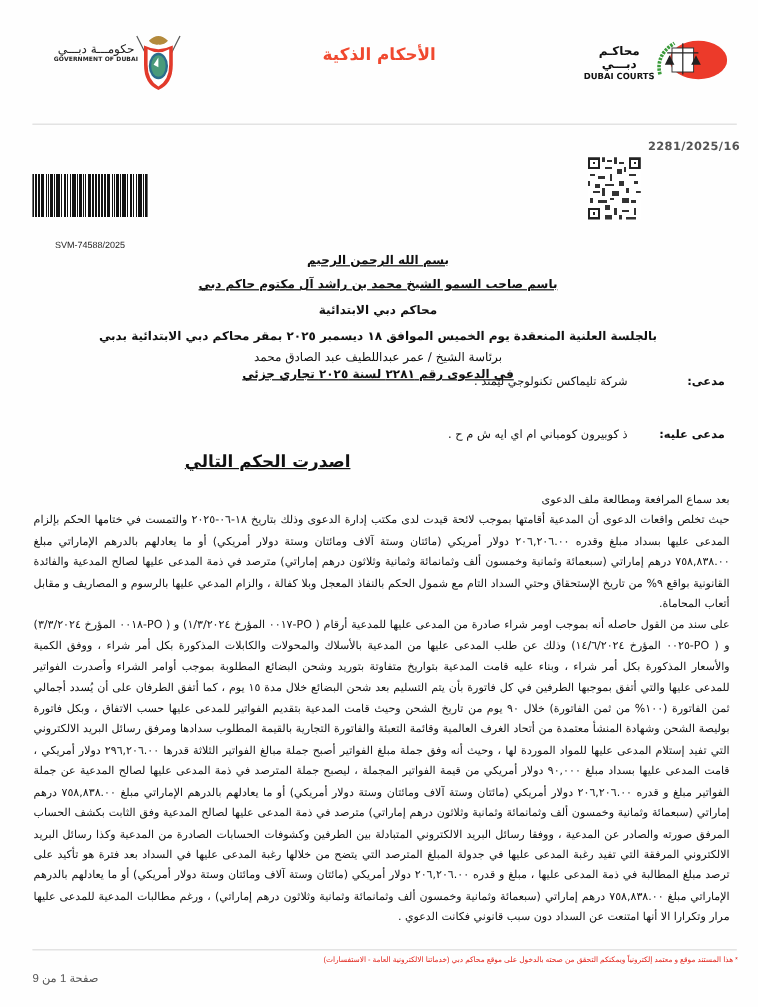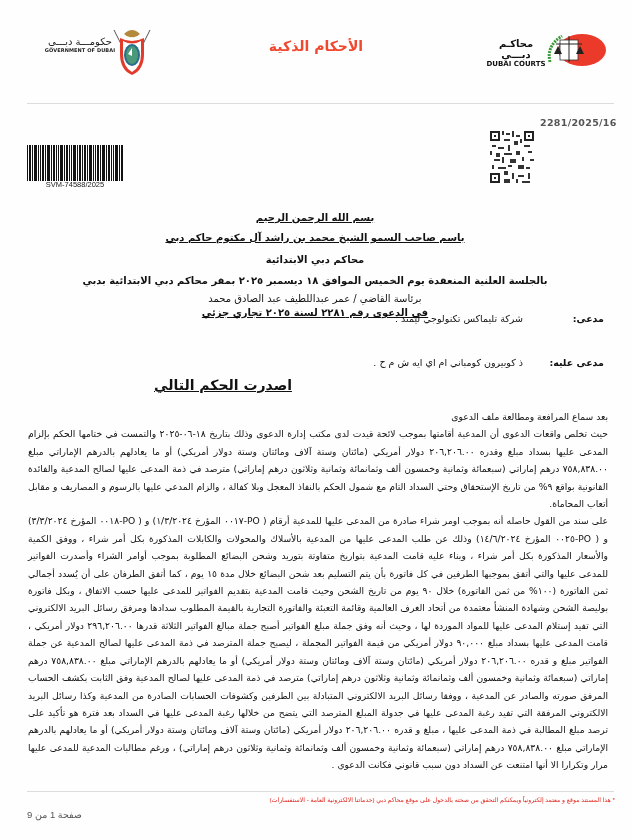--- a/index.html
+++ b/index.html
@@ -13,21 +13,21 @@
   .emblem { position:absolute; left:82px; top:0; width:44px; height:52px; }
   .courts-logo { left:480px; top:26px; width:130px; height:48px; }
   .courts-text { position:absolute; left:6px; top:12px; width:60px; text-align:center; }
   .courts-ar { font-size:10px; direction:rtl; color:#111; font-weight:bold; }
   .courts-en { font-size:7px; font-weight:bold; color:#111; }
   .scales { position:absolute; left:64px; top:6px; width:62px; height:36px; }
   .hr-top { left:27px; top:103px; width:587px; height:1px; background:#dcdcdc; }
   .case-ref { left:540px; top:117px; font-size:9.5px; color:#555; font-weight:bold; letter-spacing:0.3px; }
   .qr { left:490px; top:131px; width:44px; height:52px; }
   .barcode { left:27px; top:145px; width:96px; height:36px; }
-  .barcode-label { left:27px; top:180px; width:96px; text-align:center; font-size:7.5px; color:#222; font-family:"Liberation Sans", sans-serif; }
+  .barcode-label { left:27px; top:200px; width:96px; text-align:center; font-size:7.5px; color:#222; font-family:"Liberation Sans", sans-serif; }
   .center-line { left:60px; width:510px; text-align:center; direction:rtl; font-size:10px; font-weight:bold; }
   .u { text-decoration:underline; }
   .party-row { direction:rtl; font-size:9.5px; }
   .party-label { font-weight:bold; }
   .verdict-title { font-size:14px; font-weight:bold; text-decoration:underline; direction:rtl; }
   .body-text { left:28px; top:408px; width:580px; direction:rtl; text-align:justify; font-size:9.2px; line-height:17.4px; }
   .body-text p { margin:0; }
   .hr-bottom { left:27px; top:791px; width:587px; height:1px; background:#dcdcdc; }
   .footer-note { left:100px; top:796px; width:515px; direction:rtl; text-align:right; font-size:6.2px; color:#e0241b; font-family:"Liberation Sans", sans-serif; white-space:nowrap; }
   .page-num { left:27px; top:809px; font-size:9.5px; color:#555; direction:rtl; font-family:"Liberation Sans", sans-serif; }
@@ -162,21 +162,21 @@
       <rect x="92" y="0" width="1" height="36"></rect>
     <rect x="94" y="0" width="2" height="36"></rect>
   </g>
 </svg>
 <div class="abs barcode-label">SVM-74588/2025</div>
 
 <div class="abs center-line u" style="top:212px;text-decoration:underline;">بسم الله الرحمن الرحيم</div>
 <div class="abs center-line u" style="top:232px;">باسم صاحب السمو الشيخ محمد بن راشد آل مكتوم حاكم دبي</div>
 <div class="abs center-line" style="top:254px;">محاكم دبي الابتدائية</div>
 <div class="abs center-line" style="top:275px;">بالجلسة العلنية المنعقدة يوم الخميس   الموافق ١٨ ديسمبر ٢٠٢٥ بمقر محاكم دبي الابتدائية بدبي</div>
-<div class="abs center-line" style="top:293px; font-weight:normal;">برئاسة القاضي / عمر عبداللطيف عبد الصادق محمد</div>
+<div class="abs center-line" style="top:293px; font-weight:normal;">برئاسة الشيخ / عمر عبداللطيف عبد الصادق محمد</div>
 <div class="abs center-line u" style="top:307px;">في الدعوى رقم ٢٢٨١ لسنة ٢٠٢٥ تجاري جزئي</div>
 
 <div class="abs party-row" style="right:28px; top:313px; width:560px;">
   <span class="party-label" style="display:inline-block; width:78px;">مدعى:</span>
   <span>شركة تليماكس تكنولوجي ليمتد  .</span>
 </div>
 <div class="abs party-row" style="right:28px; top:357px; width:560px;">
   <span class="party-label" style="display:inline-block; width:78px;">مدعى عليه:</span>
   <span>ذ كوبيرون كومباني ام اي ايه ش م ح .</span>
 </div>

